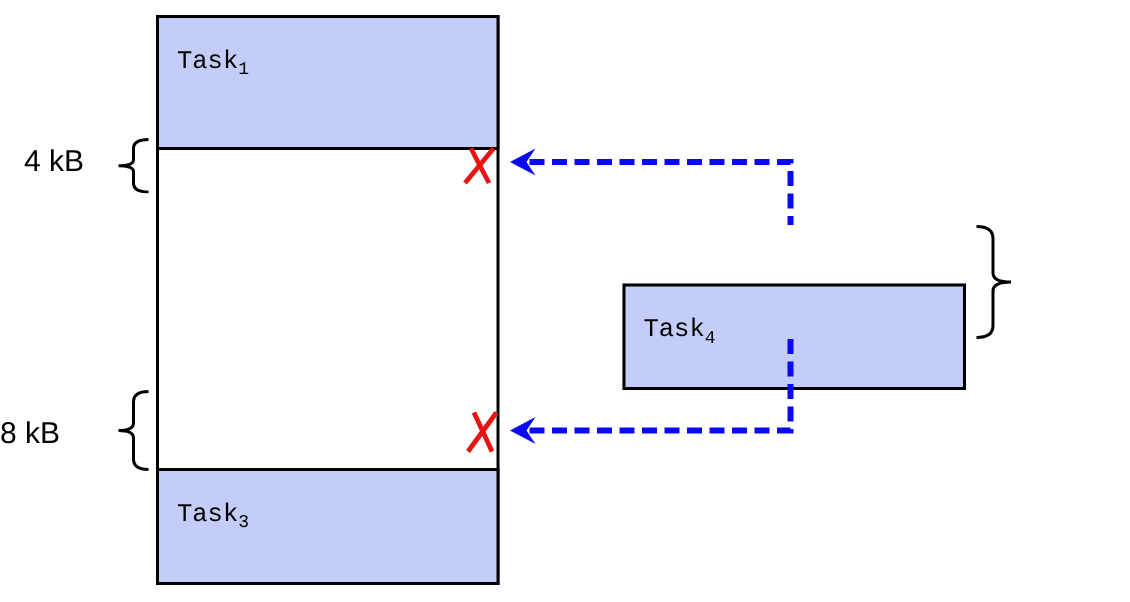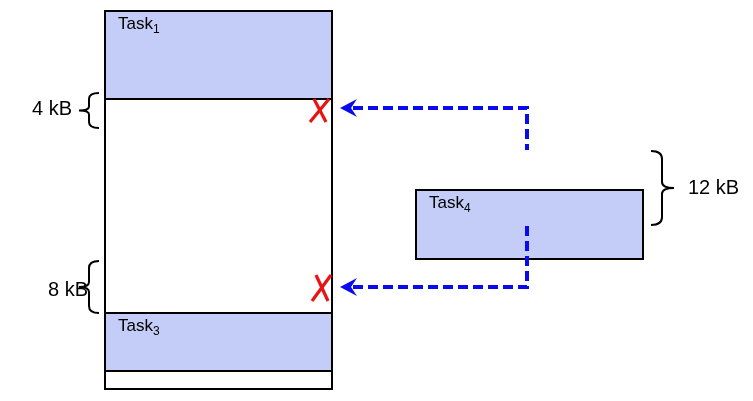--- a/index.html
+++ b/index.html
@@ -9,33 +9,33 @@
   }
   .abs { position:absolute; box-sizing:border-box; }
 
   .memory-outline {
     left:104px; top:10px; width:229px; height:380px;
     border:2px solid var(--outline); background:#ffffff;
   }
   .task-block {
     background:var(--task-fill);
     border:2px solid var(--outline);
-    padding:1px 0 0 12px;
-    font-size:17px; line-height:22px;
+    padding:19px 0 0 12px;
+    font-size:17px; line-height:22px;font-family:Liberation Mono, monospace;
   }
   .task-block sub { font-size:12px; line-height:0; }
 
   #task1 { left:104px; top:10px;  width:229px; height:90px;  }
   #task2 { left:104px; top:122px; width:229px; height:140px; }
-  #task3 { left:104px; top:312px; width:229px; height:60px;  }
+  #task3 { left:104px; top:312px; width:229px; height:78px;  }
   #task4 { left:415px; top:153px; width:229px; height:71px;margin-top:36px;  }
 
   .size-label { font-size:20px; line-height:24px; white-space:nowrap; }
-  #label-4kb  { left:0px;   top:96px;  width:72px; text-align:right; }
-  #label-8kb  { left:16px;   top:277px; width:72px; text-align:right; }
+  #label-4kb  { left:0px;   top:96px;  width:72px; text-align:center; }
+  #label-8kb  { left:0px;   top:277px; width:72px; }
   #label-12kb { left:688px; top:175px; }
 
   .brace path { stroke:var(--outline); stroke-width:2; fill:none; }
 
   svg.overlay { left:0; top:0; width:753px; height:401px; pointer-events:none; }
   .connector { stroke:var(--connector-blue); stroke-width:4; fill:none; stroke-dasharray:10 5; }
   .arrowhead { fill:var(--connector-blue); stroke:none; }
   .reject line { stroke:var(--reject-red); stroke-width:3.2; }
 </style>
 </head>
@@ -51,21 +51,20 @@
   <div id="task3" class="abs task-block">
     <span><span>Task</span><sub>3</sub></span>
   </div>
 
   <div id="task4" class="abs task-block">
     <span><span>Task</span><sub>4</sub></span>
   </div>
 
   <div id="label-4kb" class="abs size-label">4 kB</div>
   <div id="label-8kb" class="abs size-label">8 kB</div>
-  <div id="label-12kb" class="abs size-label">12 kB</div>
 
   <svg class="abs brace" style="left:78px; top:92px;" width="22" height="37" viewBox="0 0 22 37">
     <path d="M21,1 Q11,1 11,7 L11,14.5 Q11,18.5 1,18.5 Q11,18.5 11,22.5 L11,30 Q11,36 21,36"></path>
   </svg>
   <svg class="abs brace" style="left:78px; top:260px;" width="22" height="54" viewBox="0 0 22 54">
     <path d="M21,1 Q11,1 11,8 L11,22 Q11,27 1,27 Q11,27 11,32 L11,46 Q11,53 21,53"></path>
   </svg>
   <svg class="abs brace" style="left:650px; top:150px;" width="26" height="76" viewBox="0 0 26 76">
     <path d="M1,1 Q12,1 12,9 L12,32 Q12,38 24,38 Q12,38 12,44 L12,67 Q12,75 1,75"></path>
   </svg>

